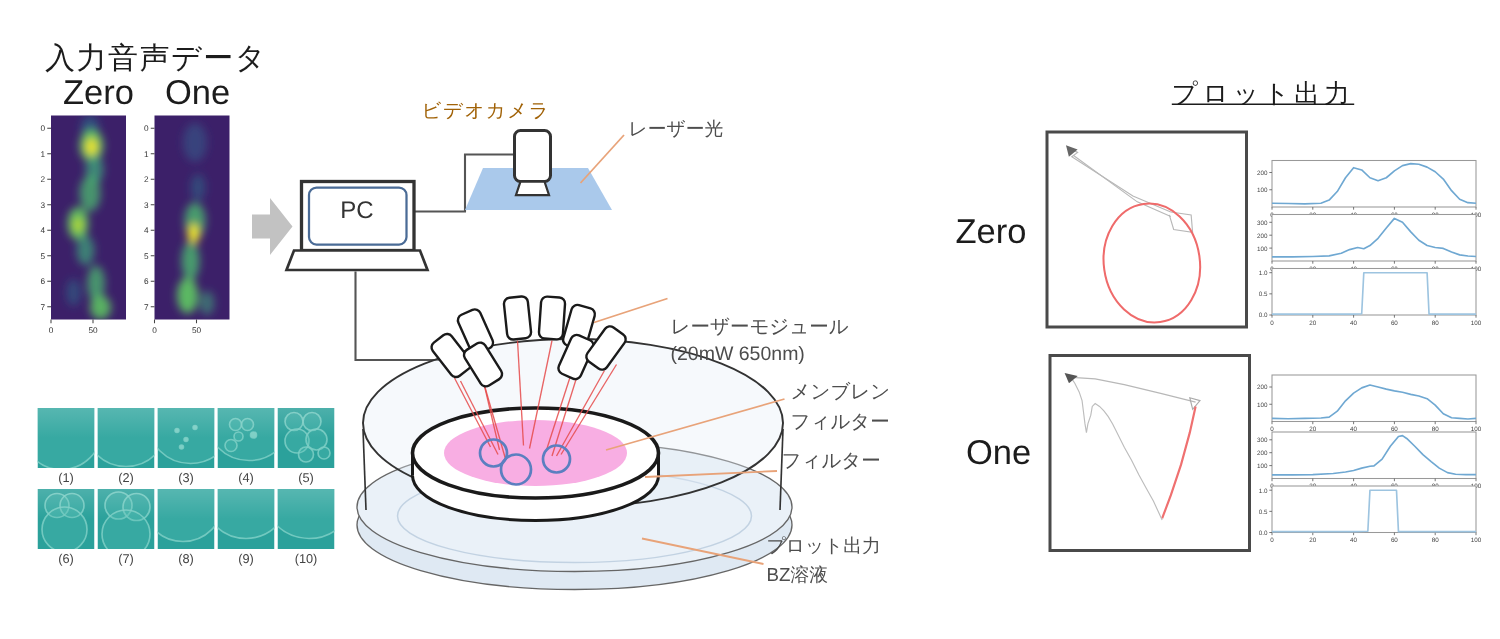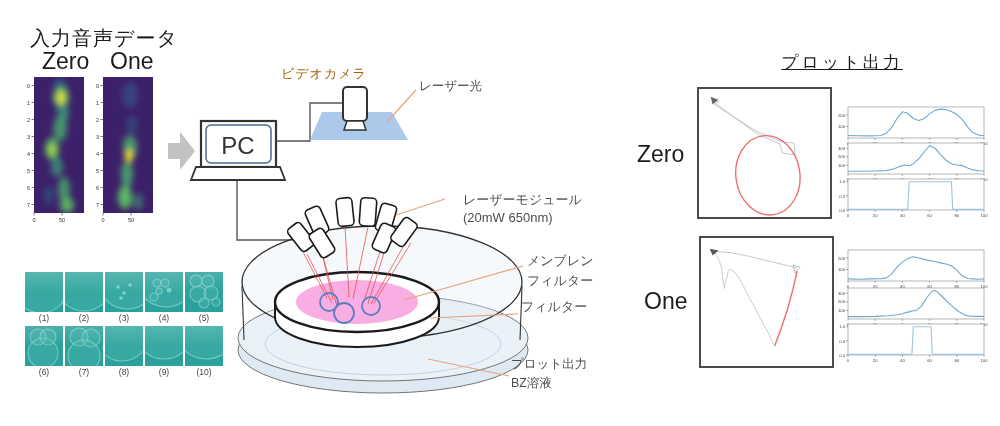--- a/index.html
+++ b/index.html
@@ -7,26 +7,26 @@
        font-family:"Liberation Sans","DejaVu Sans",sans-serif;color:#222;}
   .abs{position:absolute;}
   .nowrap{white-space:nowrap;}
   #title-left{left:30px;top:25px;font-size:20px;letter-spacing:1px;color:#1c1c1c;}
   .digit-label{font-size:23px;color:#1c1c1c;}
   #zero-left{left:42px;top:48px;}
   #one-left{left:110px;top:48px;}
   #spec-zero{left:20px;top:74px;}
   #spec-one{left:89px;top:74px;}
   #diagram{left:0;top:0;pointer-events:none;}
-  #pc-label{left:213px;top:132px;width:50px;text-align:center;font-size:24px;color:#333;}
+  #pc-label{left:213px;top:132px;width:50px;text-align:center;font-size:16px;color:#333;}
   #cam-label{left:281px;top:65px;font-size:13px;color:#a16207;letter-spacing:1px;}
   .ann{position:absolute;font-size:12.5px;line-height:18px;color:#4d4d4d;white-space:nowrap;}
   .ann.wide{line-height:20px;font-size:13px;}
   #ann-filter{left:419px;top:77px;}
-  #ann-laser{left:447px;top:191px;font-size:13px;margin-left:16px;}
+  #ann-laser{left:447px;top:209px;font-size:13px;}
   #ann-membrane{left:527px;top:251px;}
   #ann-glass{left:521px;top:297px;}
   #ann-bz{left:511px;top:355px;line-height:19px;}
   #tiles-row1{left:25px;top:272px;}
   #tiles-row2{left:25px;top:326px;}
   .tile-row{display:flex;}
   .tile-cell{width:38px;margin-right:2px;display:flex;flex-direction:column;align-items:center;}
   .tile-label{font-size:8.5px;color:#444;margin-top:1px;}
   #plot-title{left:772px;top:51px;width:140px;text-align:center;font-size:17px;letter-spacing:3px;color:#1c1c1c;text-decoration:underline;}
   #zero-right{left:637px;top:141px;font-size:23px;color:#1c1c1c;}

